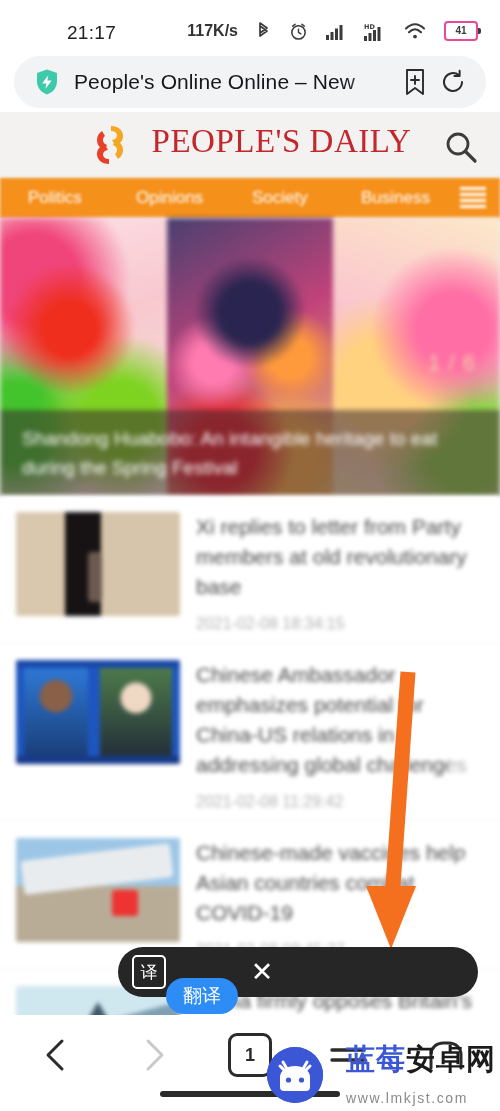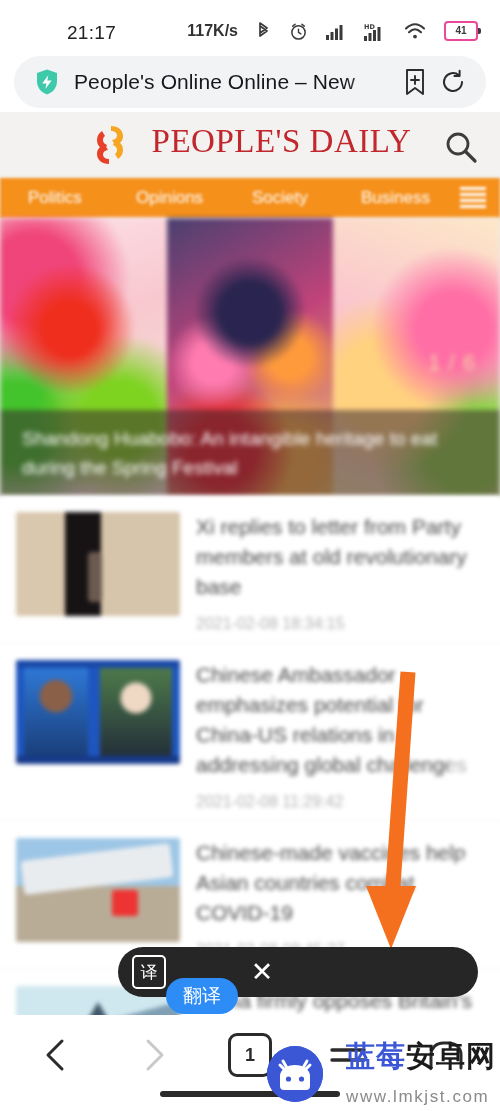--- a/index.html
+++ b/index.html
@@ -164,21 +164,21 @@
     display:flex;align-items:center;justify-content:center;font-size:18px;font-weight:600;color:#2b2b2b;}
   .homebar{position:absolute;left:160px;bottom:14px;width:180px;height:6px;background:#2b2b2b;border-radius:3px;}
 
   
   .watermark{position:absolute;right:4px;bottom:6px;display:flex;align-items:center;gap:23px;}
   .wm-logo{width:56px;height:56px;border-radius:50%;background:#3b57d6;position:relative;flex:none;}
   .wm-txt{display:flex;flex-direction:column;line-height:1;}
   .wm-cn{font-size:29px;font-weight:700;letter-spacing:1px;font-family:"DejaVu Sans",sans-serif;}
   .wm-cn .b{color:#3b57d6;}
   .wm-cn .d{color:#1b1b1b;}
-  .wm-url{font-size:17px;color:#8a8a8a;letter-spacing:1.6px;margin-top:17px;}
+  .wm-url{font-size:14px;color:#8a8a8a;letter-spacing:1.6px;margin-top:17px;}
 </style>
 </head>
 <body>
 
 <div class="phone">
 
   <div class="statusbar">
     <div class="sb-time">21:17</div>
     <div class="sb-right">
       <span class="sb-speed">117K/s</span>

